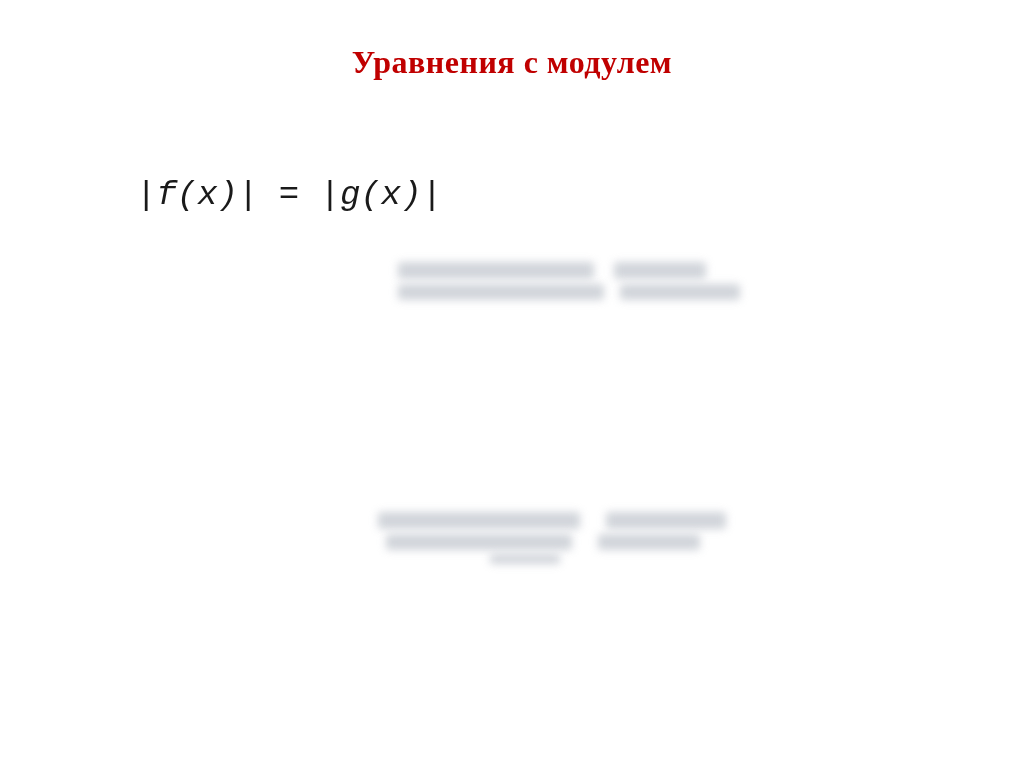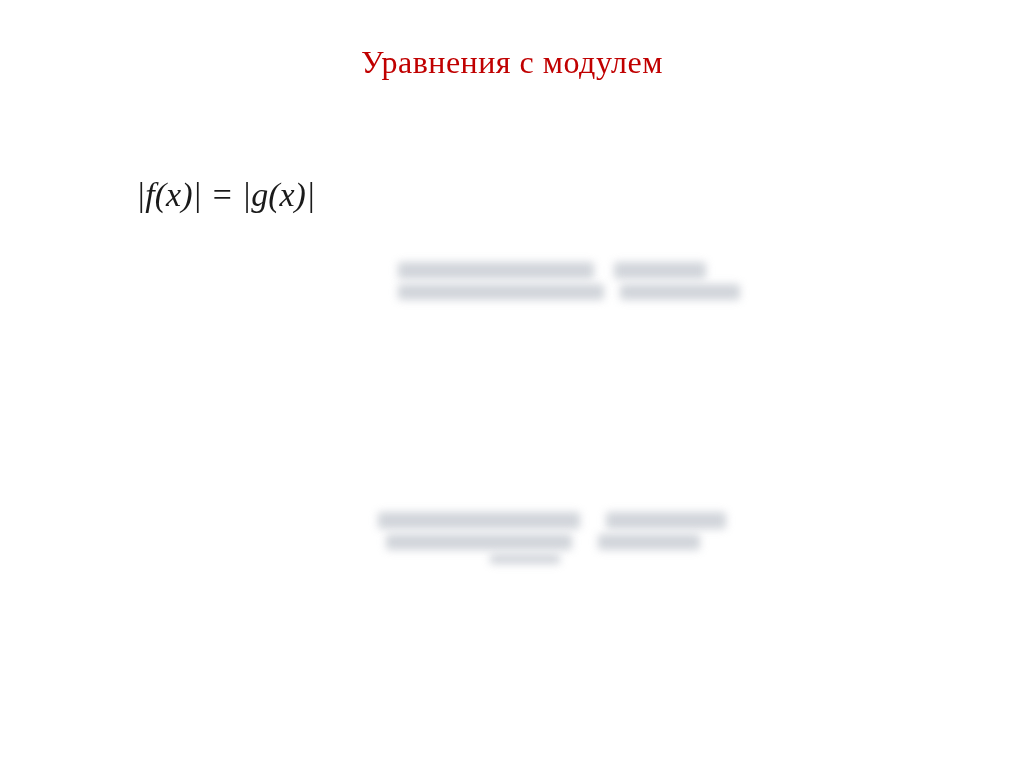--- a/index.html
+++ b/index.html
@@ -24,30 +24,30 @@
     background: #ffffff;
   }
 
   .slide-title {
     position: absolute;
     left: 0;
     top: 44px;
     width: 1024px;
     text-align: center;
     font-family: "Liberation Serif", serif;
-    font-weight: normal;
+    font-weight: bold;
     font-size: 32px;
     letter-spacing: 0.5px;
     color: #c00000;
     white-space: nowrap;
   }
 
   .formula {
     position: absolute;
-    font-family: Liberation Serif, serif;
+    font-family: Liberation Mono, monospace;
     font-style: italic;
     color: #1a1a1a;
     white-space: nowrap;
     line-height: 1;
   }
 
   .formula-1 {
     left: 136px;
     top: 178px;
     font-size: 34px;

